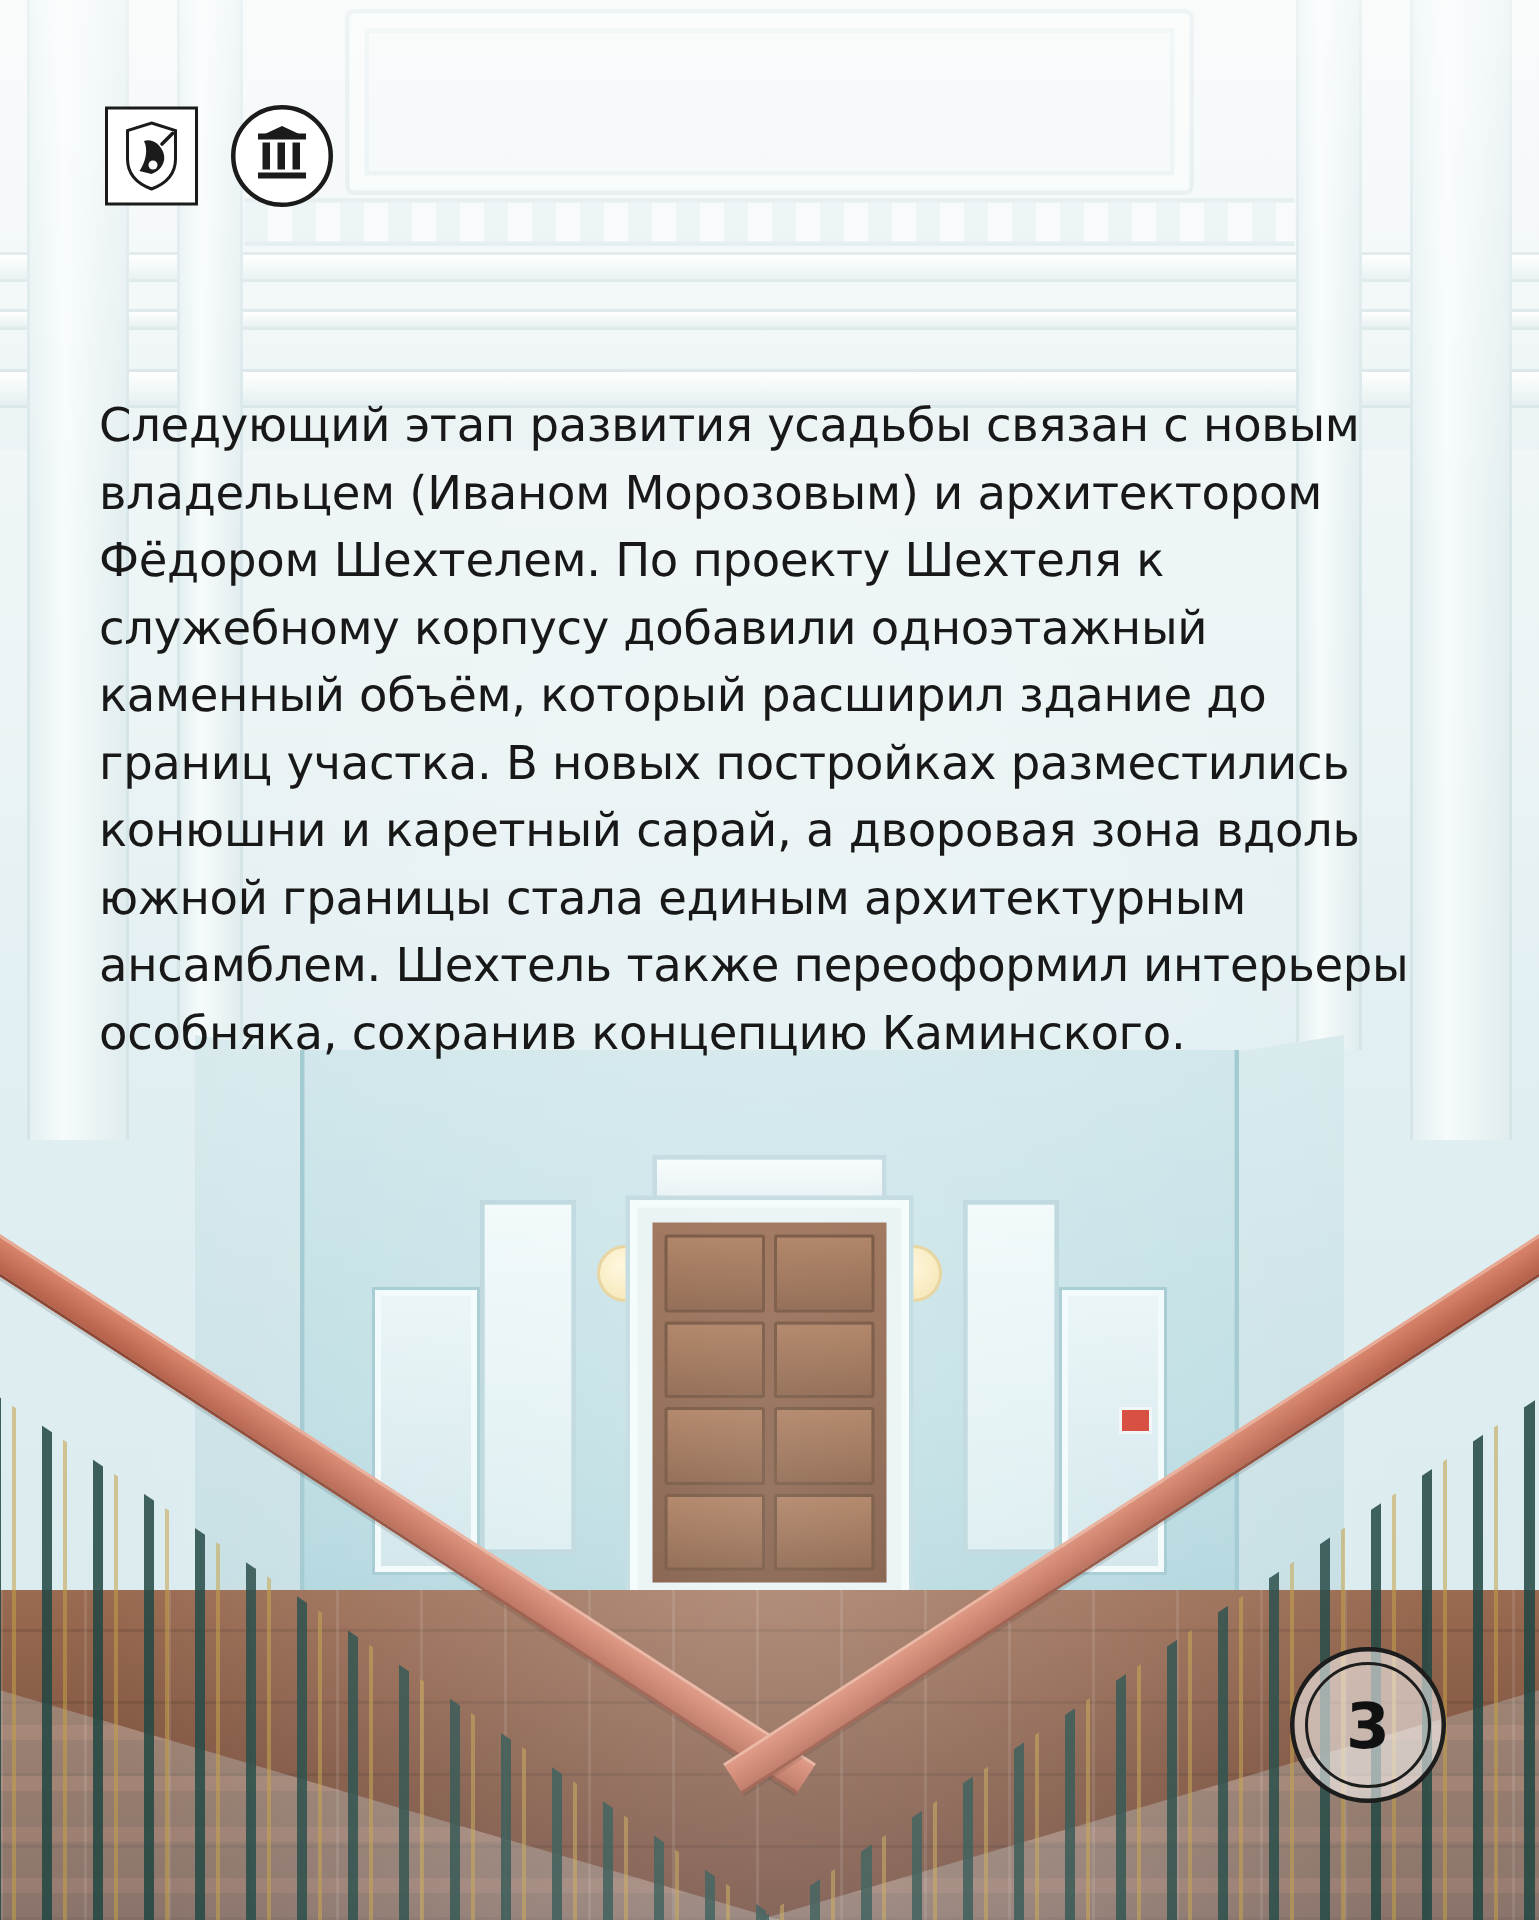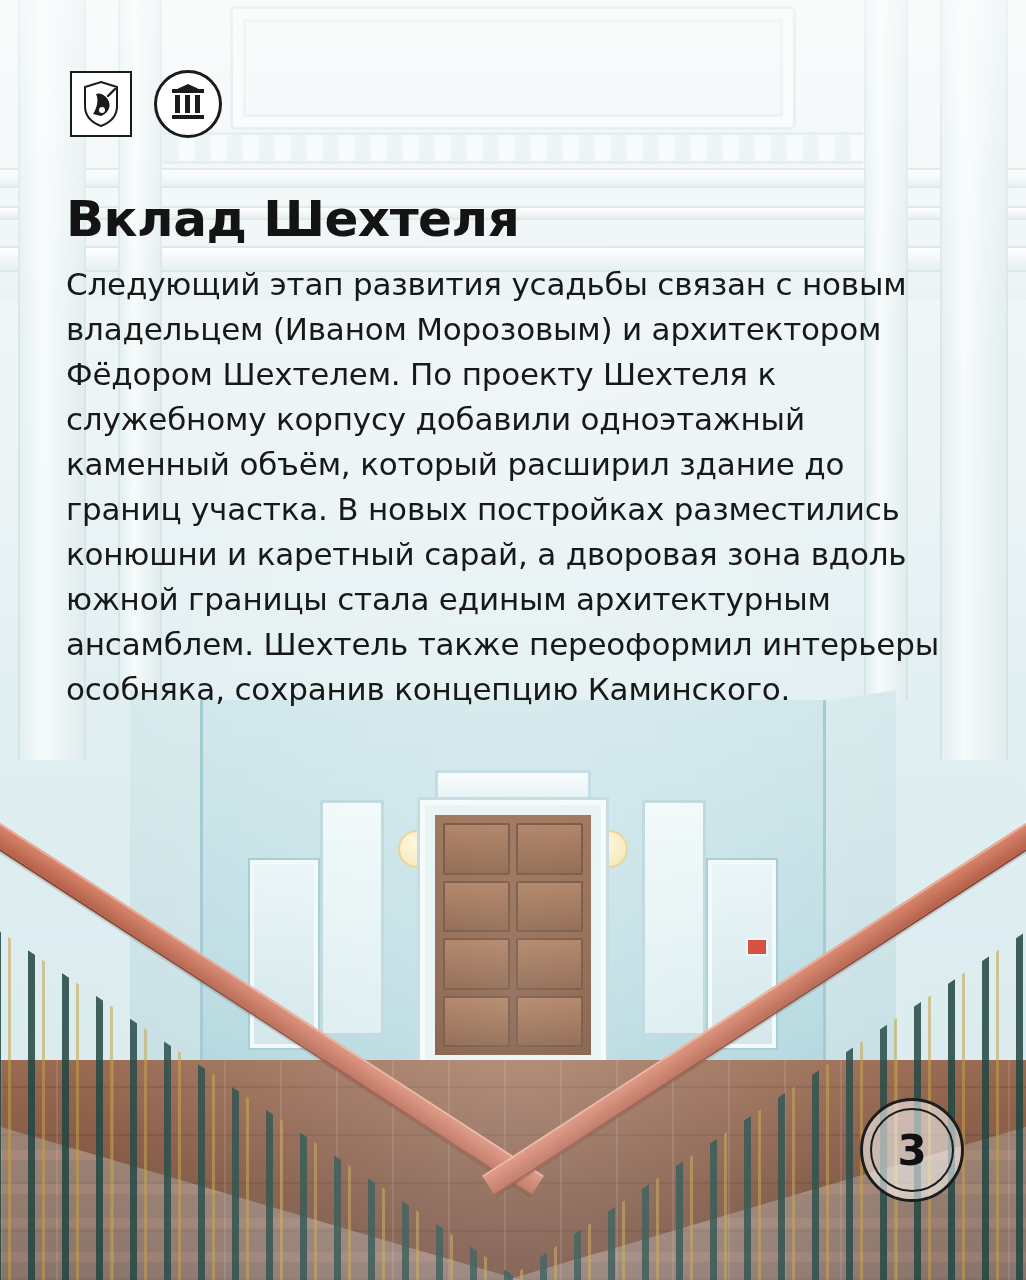--- a/index.html
+++ b/index.html
@@ -450,19 +450,18 @@
           <rect x="5" y="6" width="32" height="4" fill="#1b1b1b"></rect>
           <rect x="8" y="12" width="5" height="18" fill="#1b1b1b"></rect>
           <rect x="18" y="12" width="5" height="18" fill="#1b1b1b"></rect>
           <rect x="28" y="12" width="5" height="18" fill="#1b1b1b"></rect>
           <rect x="5" y="32" width="32" height="4" fill="#1b1b1b"></rect>
           <path d="M6 8 L21 1 L36 8 Z" fill="#1b1b1b"></path>
         </svg>
       </div>
     </div>
 
-    <h1 class="headline">Вклад Шехтеля</h1>
 
     <p class="body-text">Следующий этап развития усадьбы связан с новым владельцем (Иваном Морозовым) и архитектором Фёдором Шехтелем. По проекту Шехтеля к служебному корпусу добавили одноэтажный каменный объём, который расширил здание до границ участка. В новых постройках разместились конюшни и каретный сарай, а дворовая зона вдоль южной границы стала единым архитектурным ансамблем. Шехтель также переоформил интерьеры особняка, сохранив концепцию Каминского.</p>
 
     <div class="page-badge">3</div>
   </div>
 </div>
 
 </body></html>

